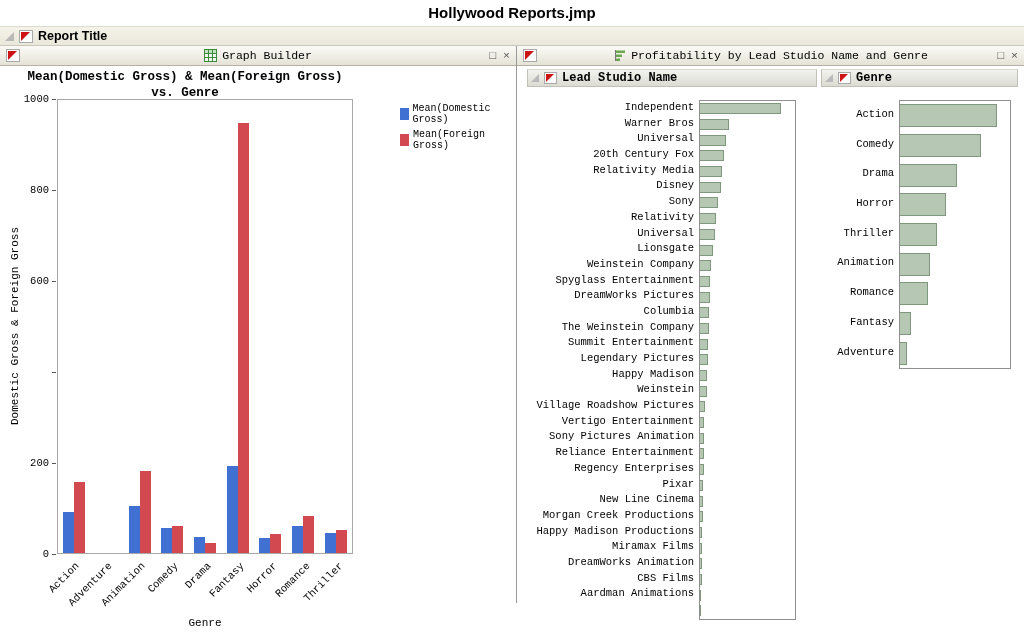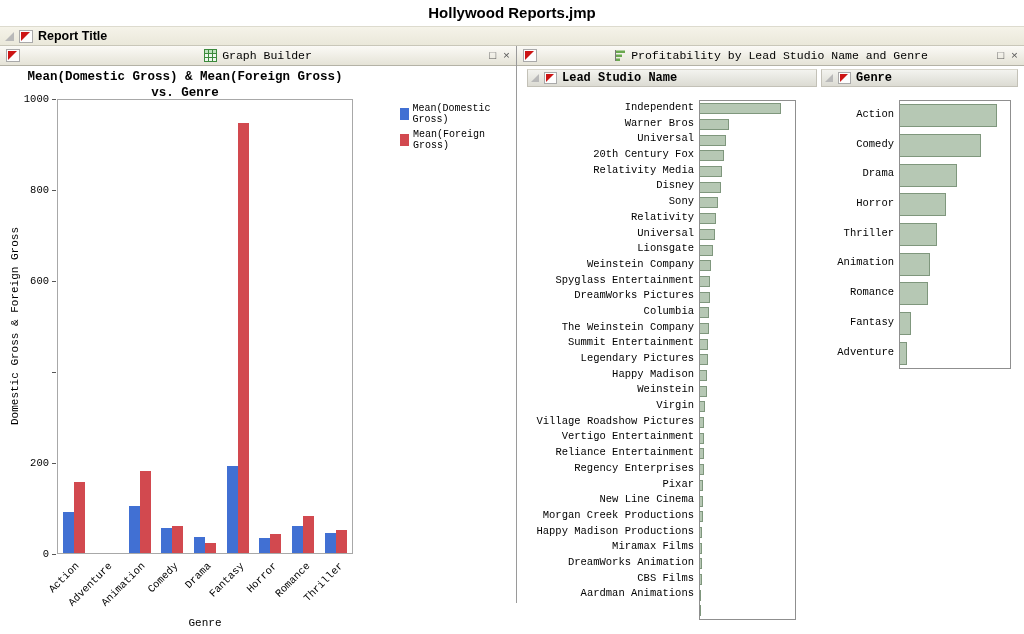--- a/index.html
+++ b/index.html
@@ -240,23 +240,23 @@
                 <div class="hlab">Lionsgate</div>
                 <div class="hlab">Weinstein Company</div>
                 <div class="hlab">Spyglass Entertainment</div>
                 <div class="hlab">DreamWorks Pictures</div>
                 <div class="hlab">Columbia</div>
                 <div class="hlab">The Weinstein Company</div>
                 <div class="hlab">Summit Entertainment</div>
                 <div class="hlab">Legendary Pictures</div>
                 <div class="hlab">Happy Madison</div>
                 <div class="hlab">Weinstein</div>
-                <div class="hlab">Virgin</div>
                 <div class="hlab">Village Roadshow Pictures</div>
                 <div class="hlab">Vertigo Entertainment</div>
+                <div class="hlab">Sony Pictures Animation</div>
                 <div class="hlab">Reliance Entertainment</div>
                 <div class="hlab">Regency Enterprises</div>
                 <div class="hlab">Pixar</div>
                 <div class="hlab">New Line Cinema</div>
                 <div class="hlab">Morgan Creek Productions</div>
                 <div class="hlab">Happy Madison Productions</div>
                 <div class="hlab">Miramax Films</div>
                 <div class="hlab">DreamWorks Animation</div>
                 <div class="hlab">CBS Films</div>
                 <div class="hlab">Aardman Animations</div>

